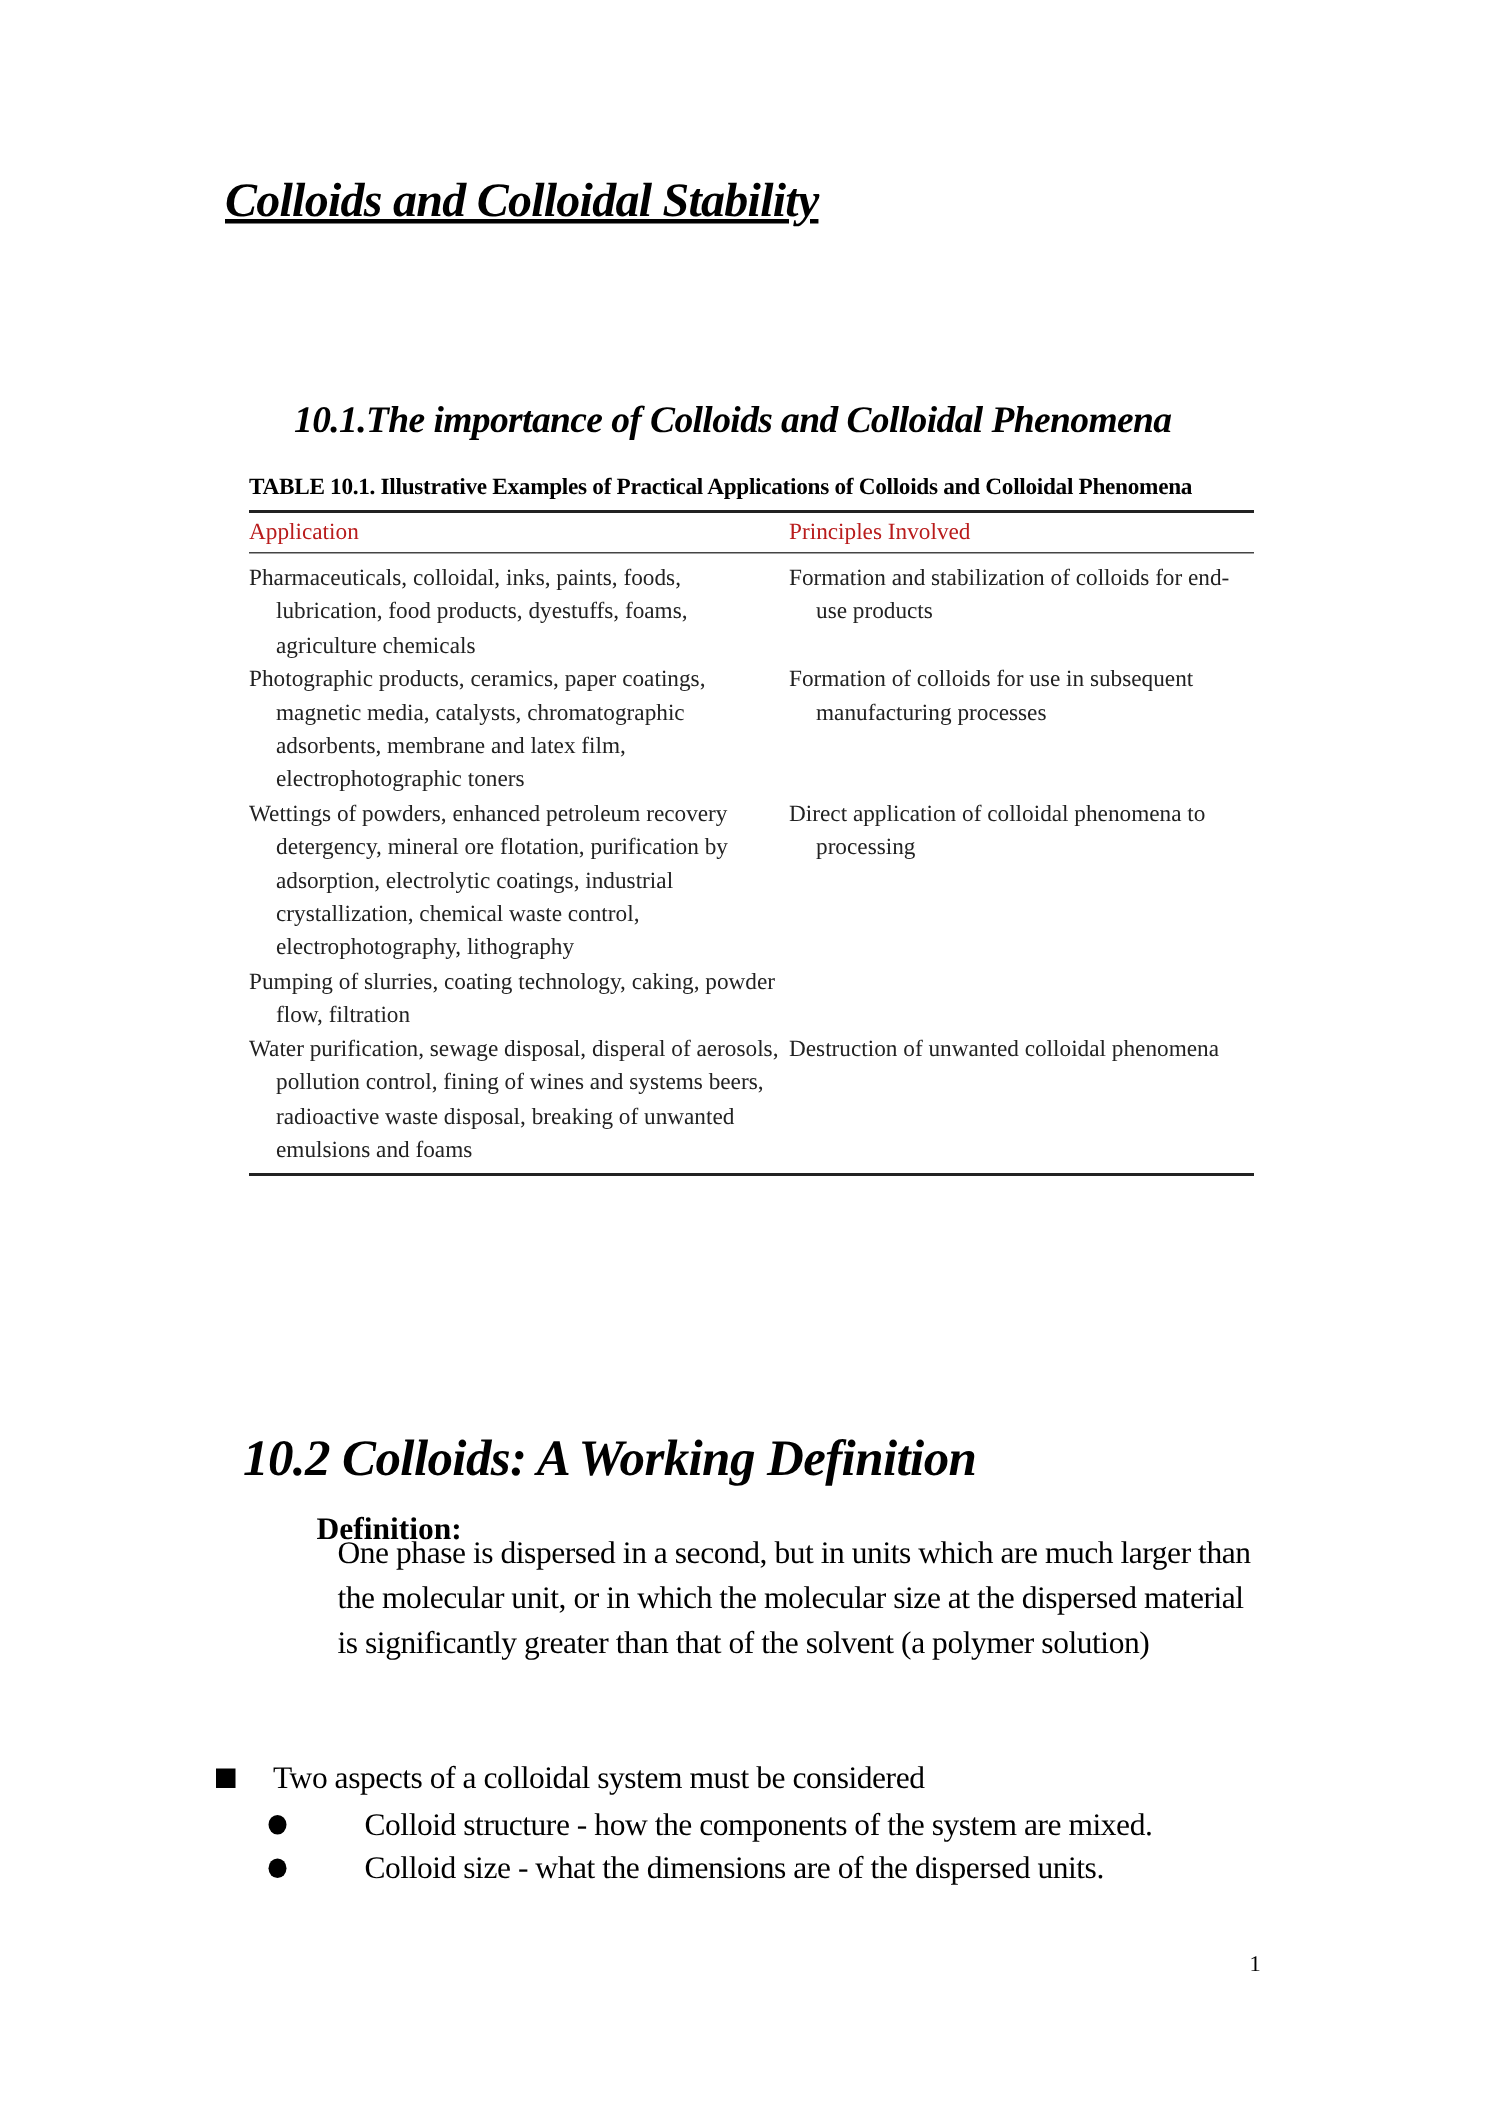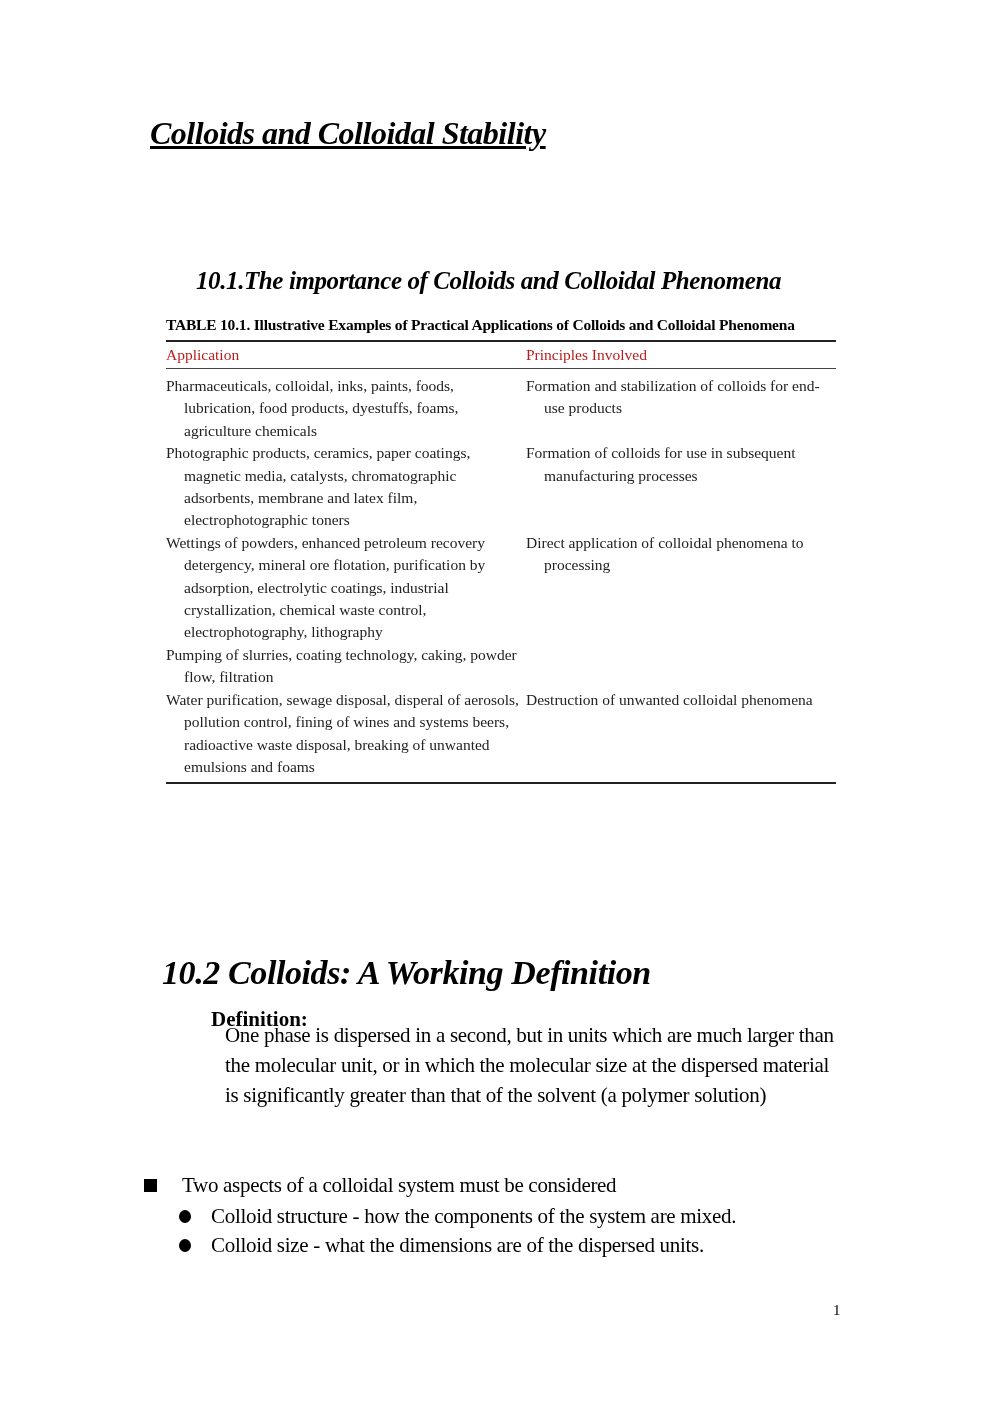--- a/index.html
+++ b/index.html
@@ -39,21 +39,21 @@
       position: absolute; left: 197px; top: 993px; font-size: 21px; font-weight: bold; margin: 14px;
     }
     .definition-text {
       position: absolute; left: 225px; top: 1020px; width: 610px;
       font-size: 21px; line-height: 30px; margin: 0; letter-spacing: -0.3px;
     }
     .bullet-list { position: absolute; left: 144px; top: 1170px; margin: 0; padding: 0; list-style: none; }
     .bullet-l1 { display: flex; align-items: center; font-size: 21px; height: 30px; letter-spacing: -0.3px; }
     .sq { width: 13px; height: 13px; background: #000; display: inline-block; margin-right: 25px; }
     .sublist { list-style: none; margin: 2px 0 0 0; padding: 0 0 0 35px; }
-    .bullet-l2 { display: flex; align-items: center; font-size: 21px; height: 29px; letter-spacing: -0.3px; }
+    .bullet-l2 { display: flex; align-items: center; font-size: 21px; height: 29px; letter-spacing: -0.3px; gap: 32px; }
     .dot { width: 12px; height: 13px; border-radius: 50%; background: #000; display: inline-block; margin-right: 20px; }
     .page-number { position: absolute; left: 833px; top: 1302px; font-size: 15px; margin: 0; }
   </style>
 </head>
 <body>
 
 <h1 class="page-title">Colloids and Colloidal Stability</h1>
 
 <h2 class="section-heading s1">
   <span class="num">10.1.</span><span>The importance of Colloids and Colloidal Phenomena</span>

